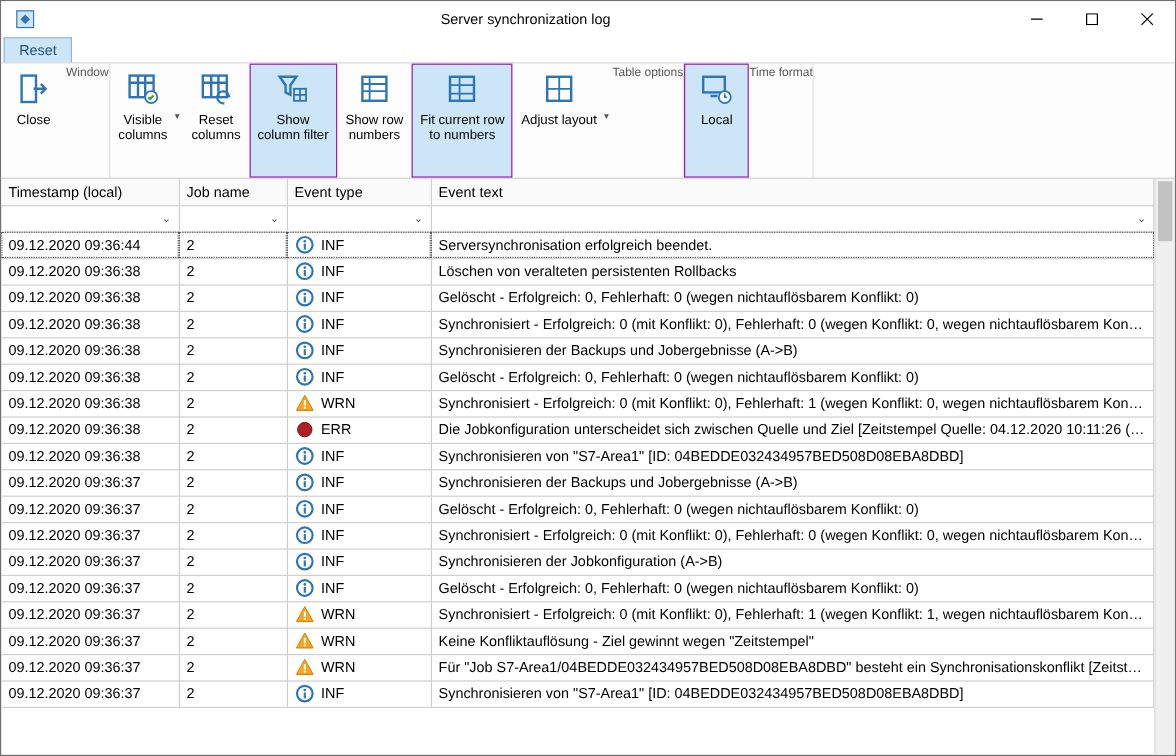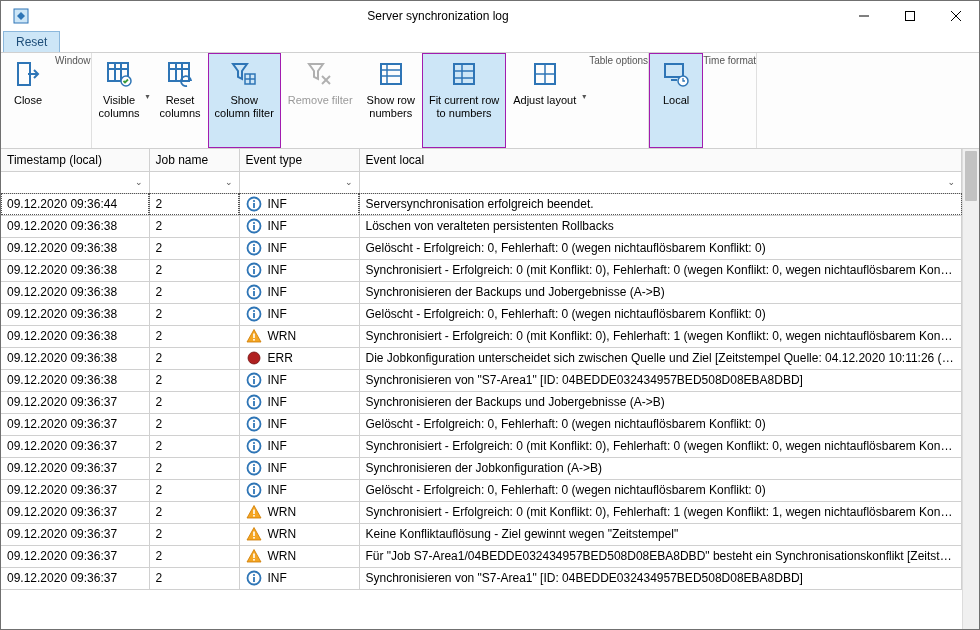--- a/index.html
+++ b/index.html
@@ -128,30 +128,20 @@
             <svg width="28" height="28" viewBox="0 0 28 28">
                 <path d="M3 4 h14 l-5 7 v8 l-4 -2 v-6 z" fill="none" stroke="#2e75b6" stroke-width="2"></path>
                 <rect x="15" y="14" width="10" height="10" fill="none" stroke="#2e75b6" stroke-width="1.5"></rect>
                 <line x1="15" y1="19" x2="25" y2="19" stroke="#2e75b6" stroke-width="1.5"></line>
                 <line x1="20" y1="14" x2="20" y2="24" stroke="#2e75b6" stroke-width="1.5"></line>
               </svg>
           </span>
           <span style="white-space:pre-line;">Show
 column filter</span>
         </div>
-        <div class="rbtn disabled">
-          <span class="icon">
-            <svg width="28" height="28" viewBox="0 0 28 28">
-                <path d="M3 4 h14 l-5 7 v8 l-4 -2 v-6 z" fill="none" stroke="#b0b0b0" stroke-width="2"></path>
-                <line x1="16" y1="16" x2="24" y2="24" stroke="#b0b0b0" stroke-width="2"></line>
-                <line x1="24" y1="16" x2="16" y2="24" stroke="#b0b0b0" stroke-width="2"></line>
-              </svg>
-          </span>
-          <span>Remove filter</span>
-        </div>
         <div class="rbtn">
           <span class="icon">
             <svg width="28" height="28" viewBox="0 0 28 28">
                 <rect x="4" y="4" width="20" height="20" fill="none" stroke="#2e75b6" stroke-width="2"></rect>
                 <line x1="4" y1="10" x2="24" y2="10" stroke="#2e75b6" stroke-width="1.5"></line>
                 <line x1="4" y1="16" x2="24" y2="16" stroke="#2e75b6" stroke-width="1.5"></line>
                 <line x1="10" y1="4" x2="10" y2="24" stroke="#2e75b6" stroke-width="1.5"></line>
               </svg>
           </span>
           <span style="white-space:pre-line;">Show row
@@ -209,21 +199,21 @@
           <col class="col-ts">
             <col class="col-job">
             <col class="col-type">
             <col class="col-text">
         </colgroup>
         <thead>
           <tr>
             <th>Timestamp (local)</th>
             <th>Job name</th>
             <th>Event type</th>
-            <th>Event local</th>
+            <th>Event text</th>
           </tr>
           <tr class="filter-row">
             <td>
                 <span class="filter-drop">⌄</span>
               </td>
             <td>
                 <span class="filter-drop">⌄</span>
               </td>
             <td>
                 <span class="filter-drop">⌄</span>

